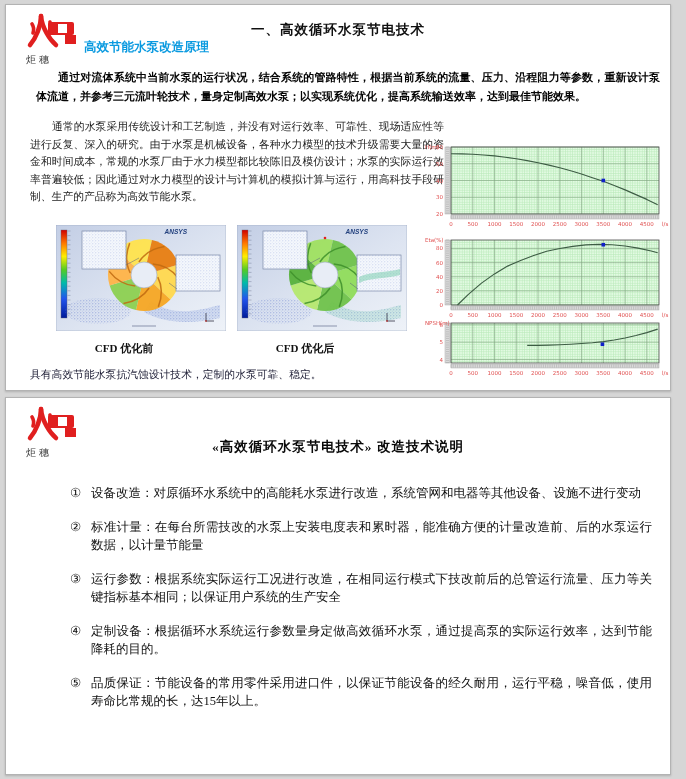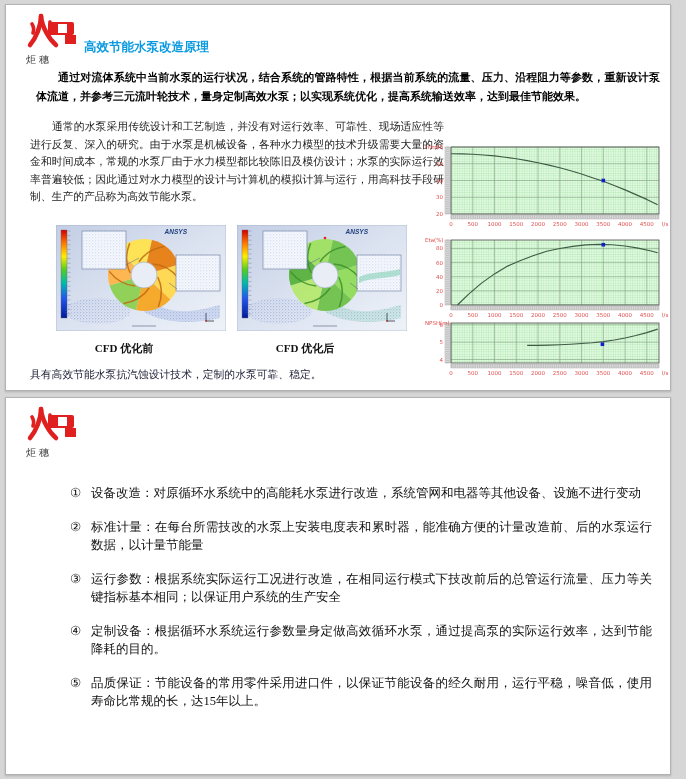--- a/index.html
+++ b/index.html
@@ -54,20 +54,21 @@
       <path d="M15 3 C16 15 24 27 30 32" stroke="#e01f1f" stroke-width="4.5" fill="none" stroke-linecap="round"></path>
       <path d="M6 11 C8 14 8 17 7 20" stroke="#e01f1f" stroke-width="3.6" fill="none" stroke-linecap="round"></path>
       <path d="M24 9 C25 12 25 15 24 18" stroke="#e01f1f" stroke-width="3.6" fill="none" stroke-linecap="round"></path>
       <rect x="22" y="9" width="26" height="13" rx="2" fill="#e01f1f"></rect>
       <rect x="32" y="11" width="9" height="9" fill="#ffffff"></rect>
       <rect x="39" y="22" width="11" height="9" fill="#e01f1f"></rect>
     </svg>
     <div class="brand">炬穗</div>
   </div>
 
+  <div class="s1-title">一、高效循环水泵节电技术</div>
   <div class="s1-subtitle">高效节能水泵改造原理</div>
   <div class="s1-para1">通过对流体系统中当前水泵的运行状况，结合系统的管路特性，根据当前系统的流量、压力、沿程阻力等参数，重新设计泵体流道，并参考三元流叶轮技术，量身定制高效水泵；以实现系统优化，提高系统输送效率，达到最佳节能效果。</div>
   <div class="s1-para2">通常的水泵采用传统设计和工艺制造，并没有对运行效率、可靠性、现场适应性等进行反复、深入的研究。由于水泵是机械设备，各种水力模型的技术升级需要大量的资金和时间成本，常规的水泵厂由于水力模型都比较陈旧及模仿设计；水泵的实际运行效率普遍较低；因此通过对水力模型的设计与计算机的模拟计算与运行，用高科技手段研制、生产的产品称为高效节能水泵。</div>
 
   <div class="cfd-fig" id="fig-before">
     <svg id="cfd-svg-0" width="170" height="106" viewBox="0 0 170 106">
         <defs>
           <linearGradient id="bg0" x1="0" y1="0" x2="1" y2="1">
             <stop offset="0%" stop-color="#c3cee5"></stop>
             <stop offset="55%" stop-color="#dde4f1"></stop>
@@ -731,20 +732,21 @@
       <path d="M15 3 C16 15 24 27 30 32" stroke="#e01f1f" stroke-width="4.5" fill="none" stroke-linecap="round"></path>
       <path d="M6 11 C8 14 8 17 7 20" stroke="#e01f1f" stroke-width="3.6" fill="none" stroke-linecap="round"></path>
       <path d="M24 9 C25 12 25 15 24 18" stroke="#e01f1f" stroke-width="3.6" fill="none" stroke-linecap="round"></path>
       <rect x="22" y="9" width="26" height="13" rx="2" fill="#e01f1f"></rect>
       <rect x="32" y="11" width="9" height="9" fill="#ffffff"></rect>
       <rect x="39" y="22" width="11" height="9" fill="#e01f1f"></rect>
     </svg>
     <div class="brand">炬穗</div>
   </div>
 
+  <div class="s2-title">«高效循环水泵节电技术» 改造技术说明</div>
 
   <div class="s2-list">
     <div class="s2-item">
       <span class="s2-num">①</span>
       <span class="s2-text">设备改造：对原循环水系统中的高能耗水泵进行改造，系统管网和电器等其他设备、设施不进行变动</span>
     </div>
     <div class="s2-item">
       <span class="s2-num">②</span>
       <span class="s2-text">标准计量：在每台所需技改的水泵上安装电度表和累时器，能准确方便的计量改造前、后的水泵运行数据，以计量节能量</span>
     </div>

